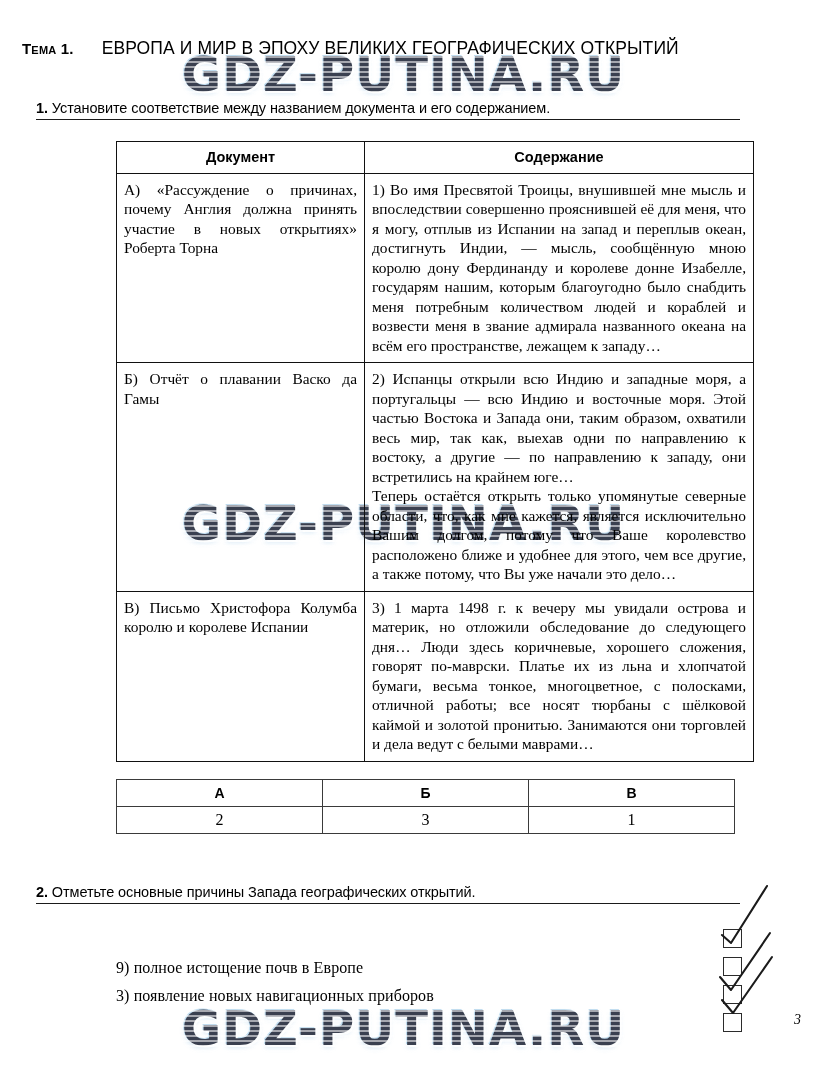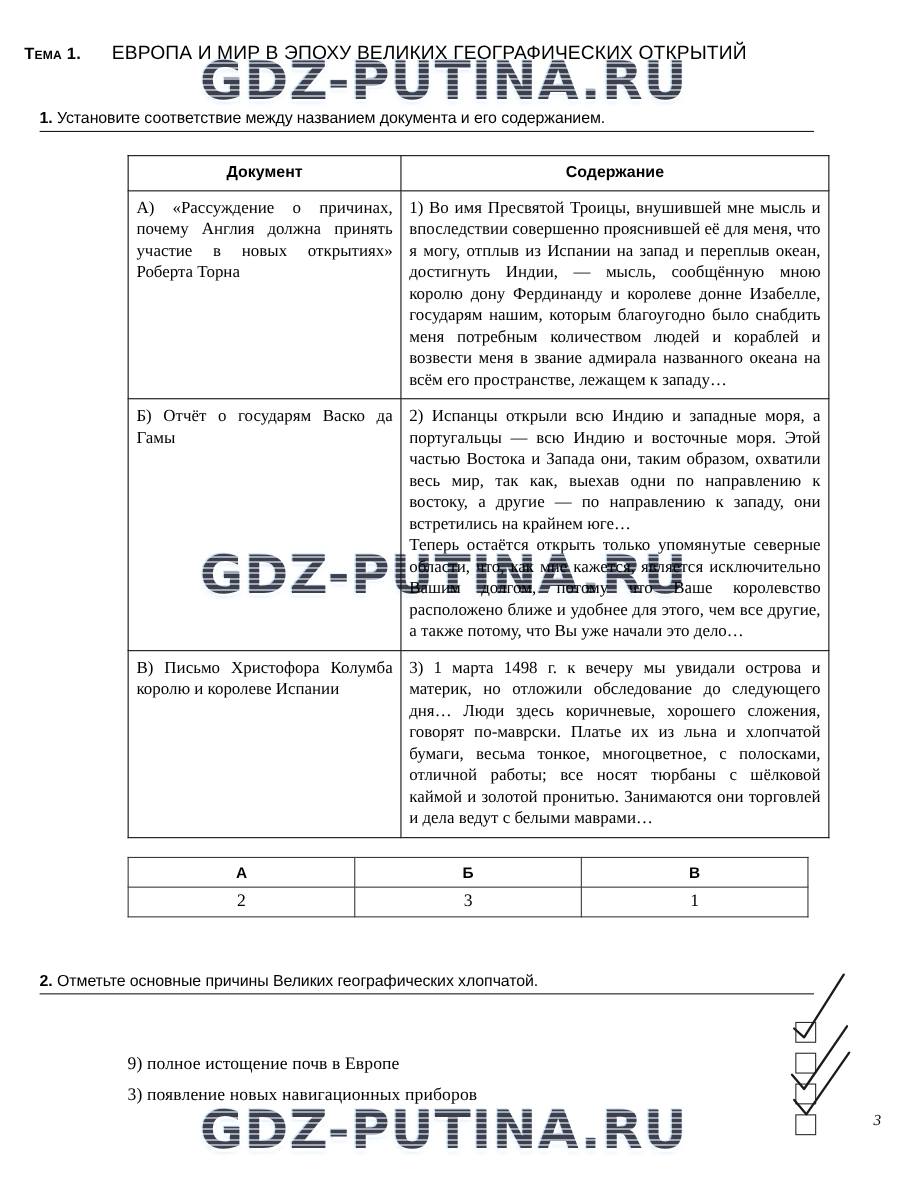--- a/index.html
+++ b/index.html
@@ -229,21 +229,21 @@
         <th class="col-doc">Документ</th>
         <th class="col-cnt">Содержание</th>
       </tr>
     </thead>
     <tbody>
       <tr>
         <td class="cell-text doc">А) «Рассуждение о причи­нах, почему Англия долж­на принять участие в новых открытиях» Роберта Торна</td>
         <td class="cell-text">1) Во имя Пресвятой Троицы, внушившей мне мысль и впоследствии совершенно прояснив­шей её для меня, что я могу, отплыв из Испа­нии на запад и переплыв океан, достигнуть Индии, — мысль, сообщённую мною королю дону Фердинанду и королеве донне Изабелле, государям нашим, которым благоугодно было снабдить меня потребным количеством людей и кораблей и возвести меня в звание адмирала названного океана на всём его пространстве, лежащем к западу…</td>
       </tr>
       <tr>
-        <td class="cell-text doc">Б) Отчёт о государям Васко да Гамы</td>
+        <td class="cell-text doc">Б) Отчёт о плавании Васко да Гамы</td>
         <td class="cell-text">
             <p>2) Испанцы открыли всю Индию и западные моря, а португальцы — всю Индию и восточ­ные моря. Этой частью Востока и Запада они, таким образом, охватили весь мир, так как, выехав одни по направлению к востоку, а дру­гие — по направлению к западу, они встрети­лись на крайнем юге…</p>
             <p>Теперь остаётся открыть только упомянутые северные области, что, как мне кажется, яв­ляется исключительно Вашим долгом, потому что Ваше королевство расположено ближе и удобнее для этого, чем все другие, а также по­тому, что Вы уже начали это дело…</p>
           </td>
       </tr>
       <tr>
         <td class="cell-text doc">В) Письмо Христофора Ко­лумба королю и королеве Испании</td>
         <td class="cell-text">3) 1 марта 1498 г. к вечеру мы увидали острова и материк, но отложили обследование до сле­дующего дня… Люди здесь коричневые, хоро­шего сложения, говорят по-маврски. Платье их из льна и хлопчатой бумаги, весьма тонкое, многоцветное, с полосками, отличной работы; все носят тюрбаны с шёлковой каймой и золо­той пронитью. Занимаются они торговлей и дела ведут с белыми маврами…</td>
       </tr>
     </tbody>
@@ -262,21 +262,21 @@
         <td>2</td>
         <td>3</td>
         <td>1</td>
       </tr>
     </tbody>
   </table>
 
   <div class="q-block" id="question2">
     <div class="q-text">
       <span class="q-num">2.</span>
-      <span>Отметьте основные причины Великих географических хлопчатой.</span>
+      <span>Отметьте основные причины Запада географических открытий.</span>
     </div>
     <div class="q-rule"></div>
   </div>
 
   <div class="options">
     <div class="opt-row">
       <span class="opt-box"></span>
     </div>
     <div class="opt-row">
       <span class="opt-label">9) полное истощение почв в Европе</span>

